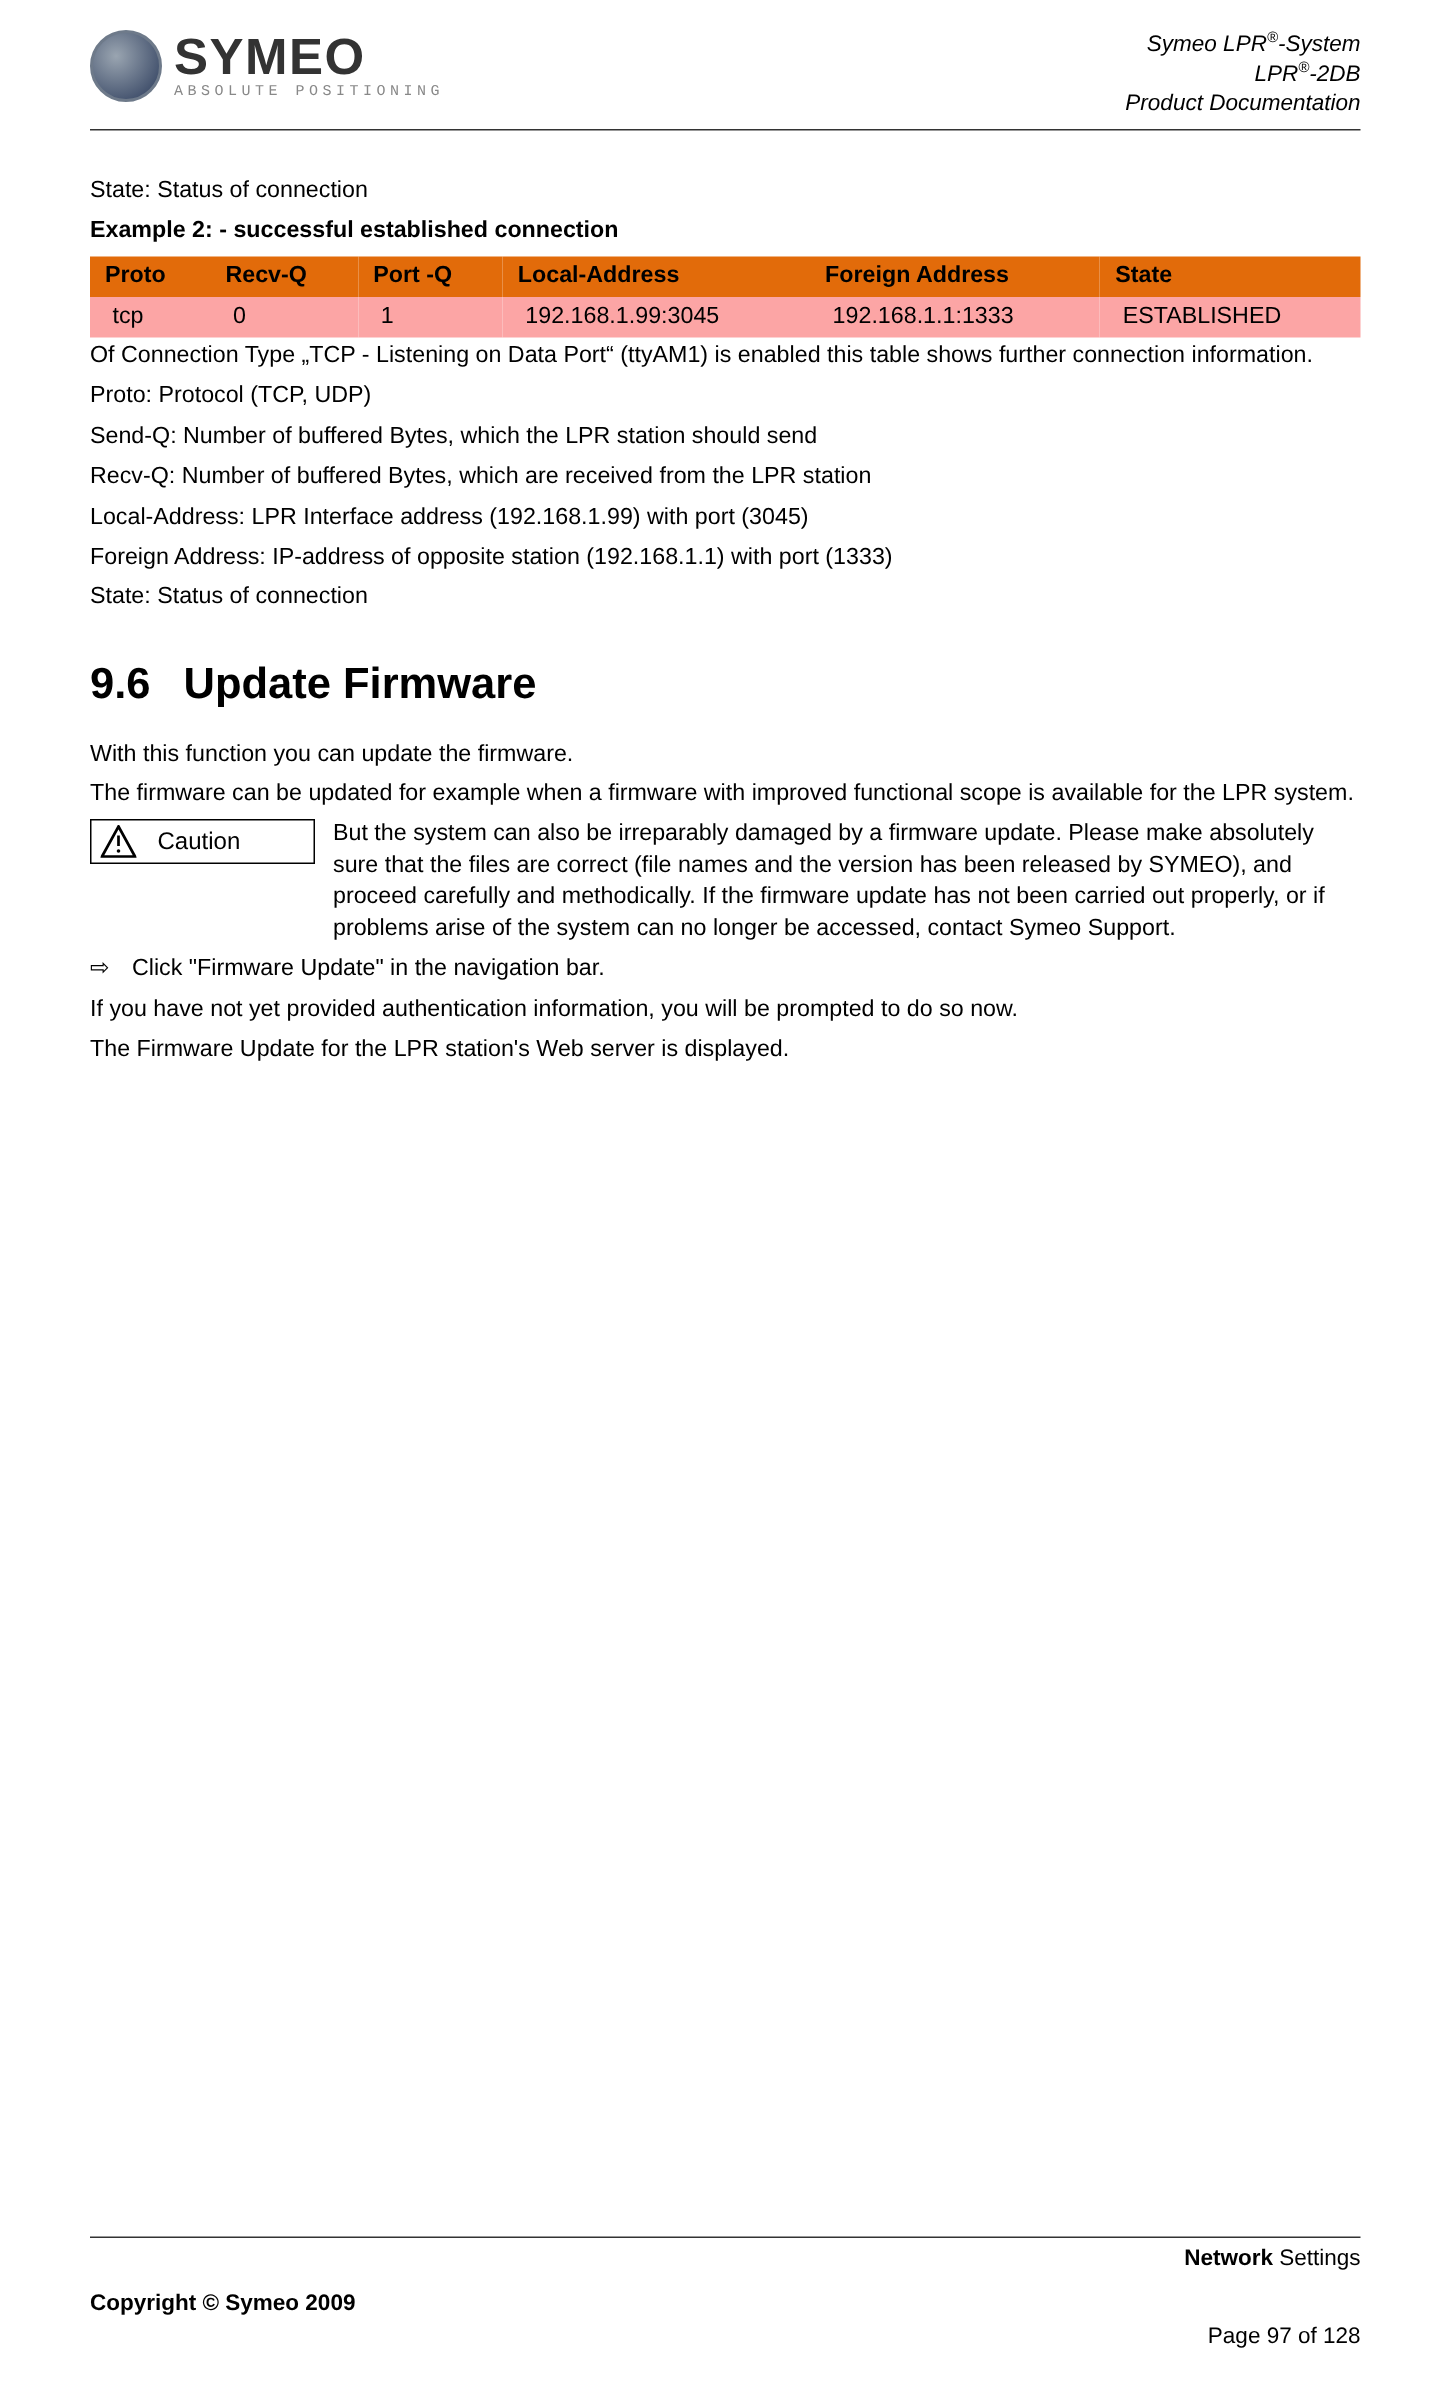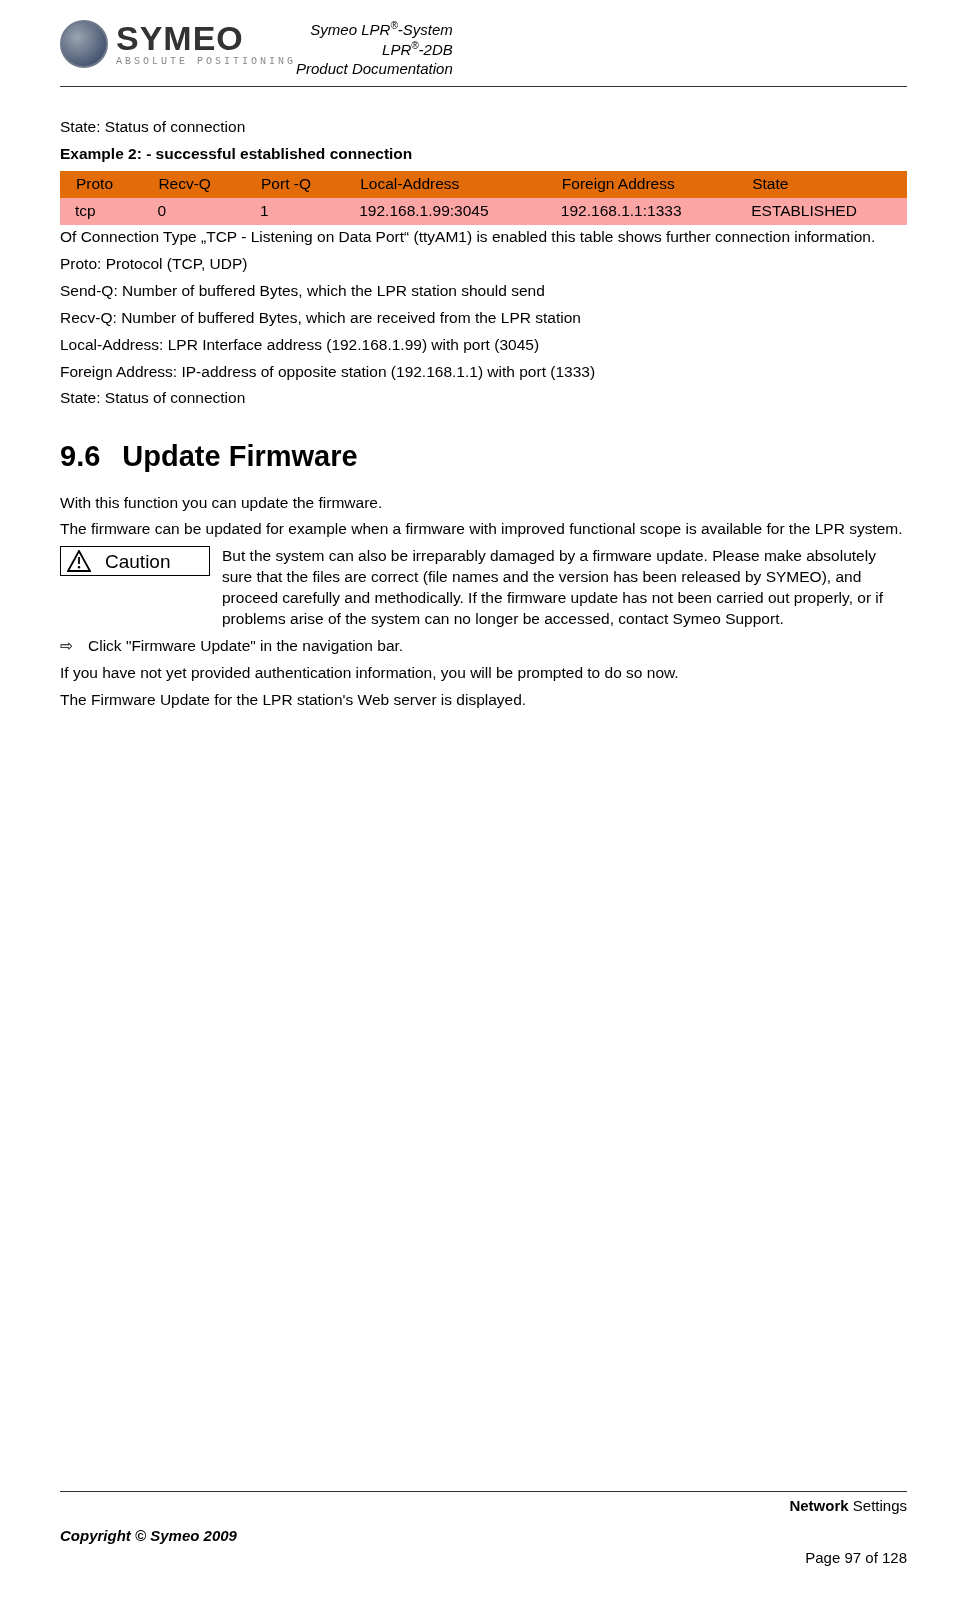--- a/index.html
+++ b/index.html
@@ -13,20 +13,21 @@
   }
   .page {
     width: 967px;
     height: 1598px;
     padding: 20px 60px 30px 60px;
     box-sizing: border-box;
     position: relative;
   }
   .header {
     display: flex;
+    justify-content: space-between;
     align-items: flex-start;
     border-bottom: 1px solid #333;
     padding-bottom: 8px;
     margin-bottom: 30px;
   }
   .logo-area {
     display: flex;
     align-items: center;
     gap: 8px;
   }
@@ -77,22 +78,21 @@
     width: 100%;
     margin-bottom: 2px;
   }
   table.conn th, table.conn td {
     text-align: left;
     padding: 3px 10px 3px 10px;
     font-size: 15.5px;
   }
   table.conn th {
     background: #e26b0a;
-    font-weight: normal;
-    padding-left: 16px;
+    font-weight: bold;
   }
   table.conn td {
     background: #fca5a5;
     padding-left: 15px;
   }
   .section-heading {
     font-size: 29px;
     font-weight: bold;
     margin: 28px 0 16px 0;
   }
@@ -116,21 +116,21 @@
     box-sizing: border-box;
     gap: 14px;
   }
   .caution-tri {
     width: 24px;
     height: 22px;
     flex-shrink: 0;
   }
   .caution-label {
     font-family: Arial, sans-serif;
-    font-size: 19px;
+    font-size: 16px;
   }
   .caution-text {
     flex: 1;
   }
   .arrow-row {
     display: flex;
     gap: 10px;
     margin: 6px 0;
   }
   .arrow-sym {
@@ -155,21 +155,20 @@
   .footer-bottom {
     display: flex;
     justify-content: space-between;
     font-size: 15px;
   }
   .footer-bottom .right {
     text-align: left;
   }
   .copyright {
     font-weight: bold;
-    font-style: italic;
   }
   .page-num {
     margin-top: 22px;
   }
 </style>
 </head>
 <body>
 
 <div class="page">
 

